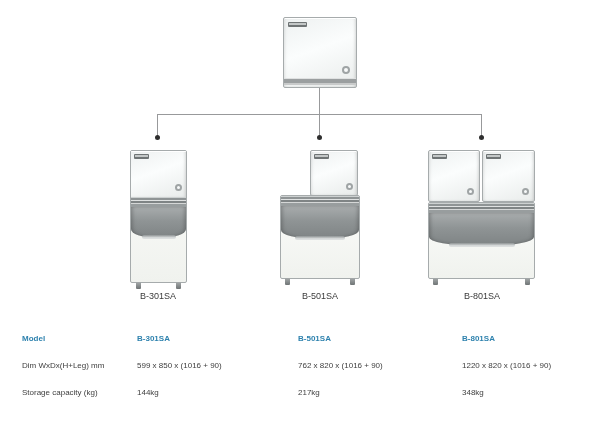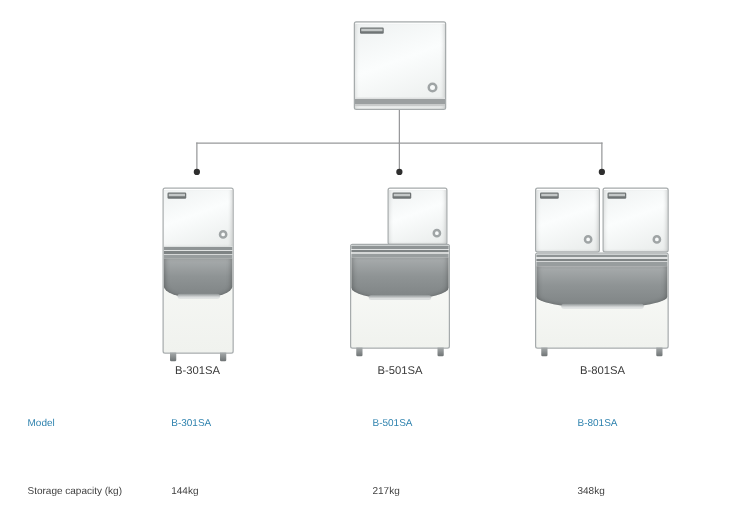--- a/index.html
+++ b/index.html
@@ -34,21 +34,21 @@
   .leg{position:absolute;width:5px;height:7px;border-radius:0 0 1px 1px;
        background:linear-gradient(180deg,#a7abac,#6f7475);}
   .bottom-band{position:absolute;left:0;right:0;bottom:2px;height:7px;
        background:linear-gradient(180deg,#dfe1e1 0 1px,#9b9fa0 1px 5px,#c8caca 5px 7px);}
 
   
   .unit-label{position:absolute;width:100px;text-align:center;font-size:9px;color:#3a3a3a;}
   .trow{position:absolute;left:0;width:600px;height:12px;}
   .tcell{position:absolute;top:0;font-size:8px;color:#3e3e3e;white-space:nowrap;}
   .th{left:22px;} .c1{left:137px;} .c2{left:298px;} .c3{left:462px;}
-  .accent{color:#2e82ae;font-weight:normal;text-align:center;}
+  .accent{color:#2e82ae;font-weight:bold;text-align:center;}
 </style>
 </head>
 <body>
 
 <div class="stage">
 
   <div class="head" style="left:283px;top:17px;width:74px;height:71px;">
     <span class="plate" style="width:19px;top:4px;left:4px;"></span>
     <span class="knob" style="right:6px;bottom:13px;"></span>
     <span class="bottom-band"></span>
@@ -112,20 +112,26 @@
   <div class="unit-label" style="left:108px;top:291px;">B-301SA</div>
   <div class="unit-label" style="left:270px;top:291px;">B-501SA</div>
   <div class="unit-label" style="left:432px;top:291px;">B-801SA</div>
 
   <div class="trow" style="top:334px;">
     <span class="tcell th accent">Model</span>
     <span class="tcell c1 accent">B-301SA</span>
     <span class="tcell c2 accent">B-501SA</span>
     <span class="tcell c3 accent">B-801SA</span>
   </div>
+  <div class="trow" style="top:361px;">
+    <span class="tcell th">Dim WxDx(H+Leg) mm</span>
+    <span class="tcell c1">599 x 850 x (1016 + 90)</span>
+    <span class="tcell c2">762 x 820 x (1016 + 90)</span>
+    <span class="tcell c3">1220 x 820 x (1016 + 90)</span>
+  </div>
   <div class="trow" style="top:388px;padding-left:20px;">
     <span class="tcell th">Storage capacity (kg)</span>
     <span class="tcell c1">144kg</span>
     <span class="tcell c2">217kg</span>
     <span class="tcell c3">348kg</span>
   </div>
 
 </div>
 
 </body></html>

